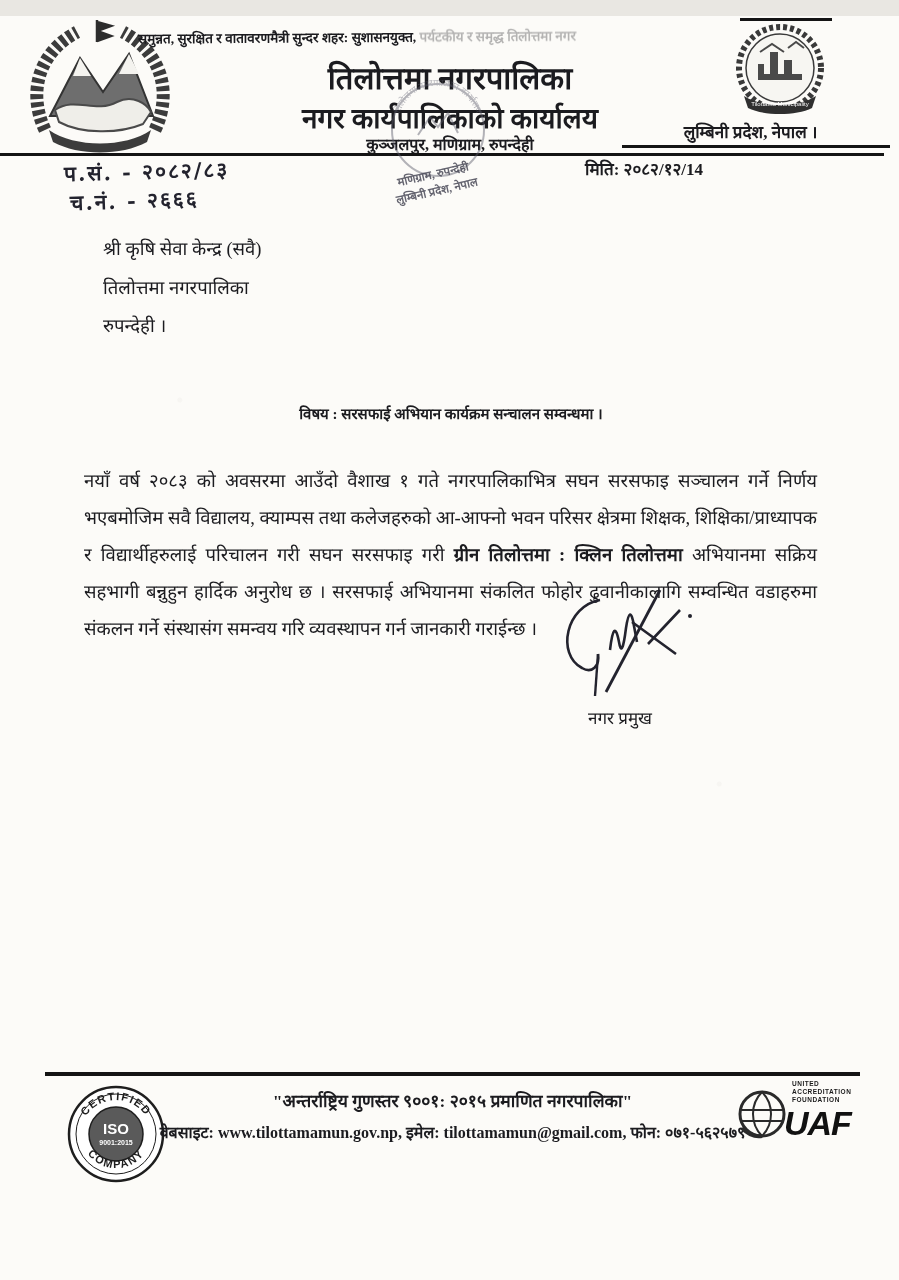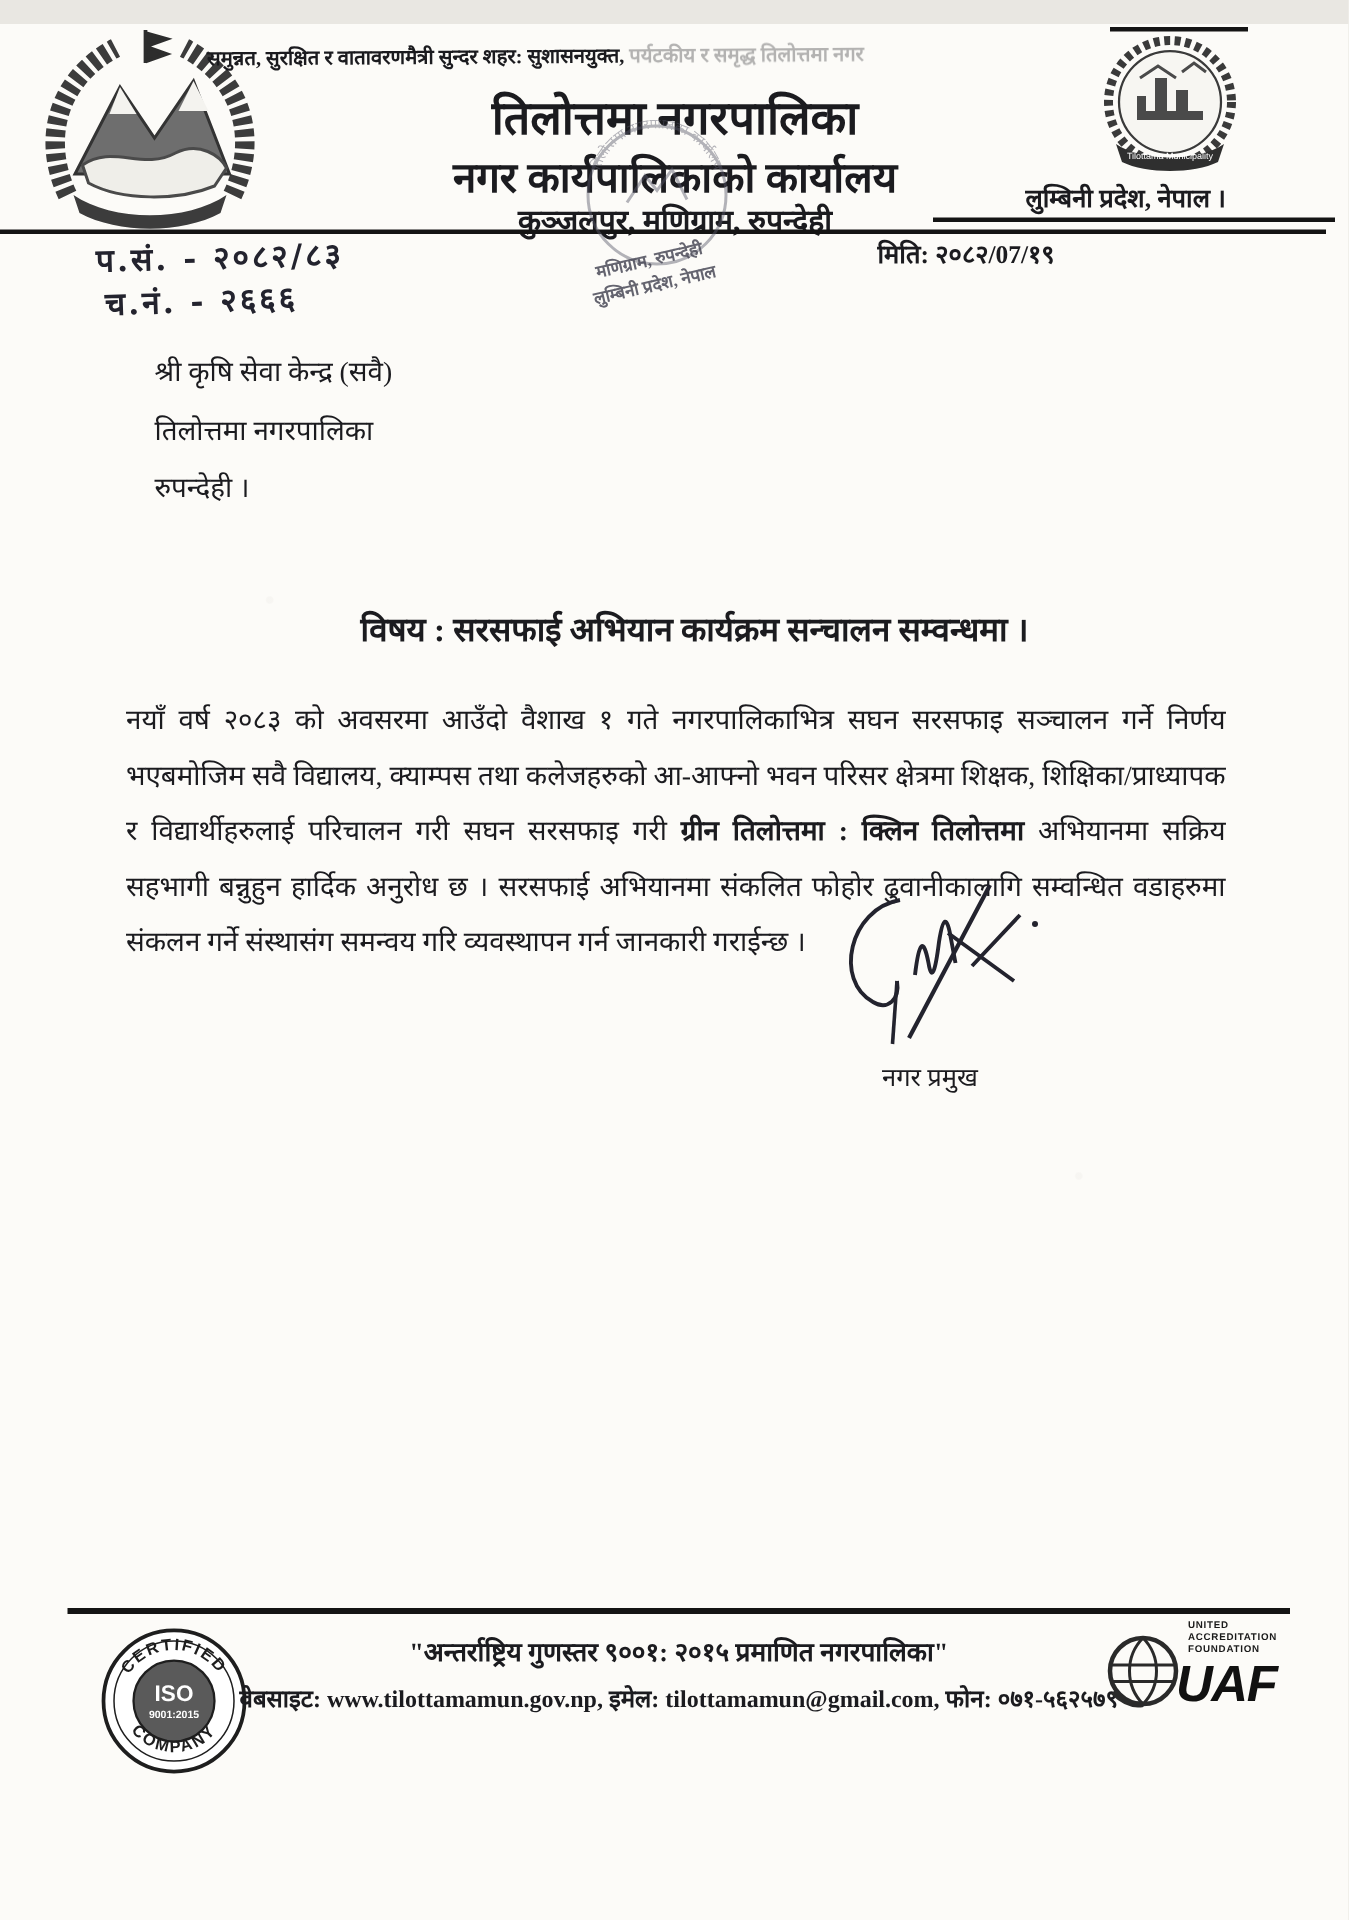--- a/index.html
+++ b/index.html
@@ -42,21 +42,21 @@
     </svg>
   </div>
 
   <div class="abs bold nowrap" style="left:138px;top:12px;font-size:13.5px;transform:rotate(-.4deg);">
     <span>समुन्नत, सुरक्षित र वातावरणमैत्री सुन्दर शहर: सुशासनयुक्त,</span>
     <span class="faded">पर्यटकीय र समृद्ध तिलोत्तमा नगर</span>
   </div>
 
   <div class="abs bold center" style="left:170px;top:40px;width:560px;font-size:31px;">तिलोत्तमा नगरपालिका</div>
   <div class="abs bold center" style="left:170px;top:82px;width:560px;font-size:28px;">नगर कार्यपालिकाको कार्यालय</div>
-  <div class="abs bold center" style="left:170px;top:117px;width:560px;font-size:20px;">कुञ्जलपुर, मणिग्राम, रुपन्देही</div>
+  <div class="abs bold center" style="left:170px;top:117px;width:560px;font-size:16px;">कुञ्जलपुर, मणिग्राम, रुपन्देही</div>
 
   <div class="abs seal-wrap" style="left:700px;top:6px;width:160px;height:96px;">
     <svg viewBox="0 0 160 96">
       <circle cx="80" cy="46" r="41" fill="none" stroke="#3a3a3a" stroke-width="6" stroke-dasharray="4 3"></circle>
       <circle cx="80" cy="46" r="34" fill="#f7f6f2" stroke="#3a3a3a" stroke-width="1.5"></circle>
       <path d="M58,58 h44 v-6 h-10 v-14 h-8 v14 h-6 v-22 h-8 v22 h-6 v-10 h-6 Z" fill="#4a4a4a"></path>
       <path d="M60,30 l12,-8 12,8 M88,26 l8,-6 8,6" stroke="#4a4a4a" stroke-width="2" fill="none"></path>
       <path d="M44,74 C62,86 98,86 116,74 L112,86 C96,94 64,94 48,86 Z" fill="#2f2f2f"></path>
       <text x="80" y="84" text-anchor="middle" font-size="6" fill="#ffffff" font-family="Liberation Sans, sans-serif">Tilottama Municipality</text>
     </svg>
@@ -77,29 +77,29 @@
     </svg>
   </div>
   <div class="abs stamp-ink center" style="left:360px;top:150px;width:150px;font-size:11.5px;line-height:17px;transform:rotate(-13deg);font-weight:bold;">
     <div>मणिग्राम, रुपन्देही</div>
     <div>लुम्बिनी प्रदेश, नेपाल</div>
   </div>
 
   <div class="abs hand" style="left:64px;top:141px;font-size:21px;transform:rotate(-1.5deg);">प.सं. - २०८२/८३</div>
   <div class="abs hand" style="left:70px;top:170px;font-size:21px;transform:rotate(-2deg);">च.नं. - २६६६</div>
 
-  <div class="abs bold" style="left:585px;top:141px;font-size:17px;">मिति: २०८२/07/१९</div>
+  <div class="abs bold" style="left:585px;top:141px;font-size:17px;">मिति: २०८२/१२/14</div>
 
   <div class="abs" style="left:103px;top:214px;font-size:18.5px;line-height:38.5px;">
     <div>श्री कृषि सेवा केन्द्र (सवै)</div>
     <div>तिलोत्तमा नगरपालिका</div>
     <div>रुपन्देही ।</div>
   </div>
 
-  <div class="abs bold center" style="left:163px;top:387px;width:600px;font-size:22px;">विषय : सरसफाई अभियान कार्यक्रम सन्चालन सम्वन्धमा ।</div>
+  <div class="abs bold center" style="left:151px;top:387px;width:600px;font-size:15px;">विषय : सरसफाई अभियान कार्यक्रम सन्चालन सम्वन्धमा ।</div>
 
   <div class="abs body-text" style="left:84px;top:447px;width:733px;">
     <span>नयाँ वर्ष २०८३ को अवसरमा आउँदो वैशाख १ गते नगरपालिकाभित्र सघन सरसफाइ सञ्चालन गर्ने निर्णय भएबमोजिम सवै विद्यालय, क्याम्पस तथा कलेजहरुको आ-आफ्नो भवन परिसर क्षेत्रमा शिक्षक, शिक्षिका/प्राध्यापक र विद्यार्थीहरुलाई परिचालन गरी सघन सरसफाइ गरी </span><span class="bold">ग्रीन तिलोत्तमा : क्लिन तिलोत्तमा</span><span> अभियानमा सक्रिय सहभागी बन्नुहुन हार्दिक अनुरोध छ । सरसफाई अभियानमा संकलित फोहोर ढुवानीकालागि सम्वन्धित वडाहरुमा संकलन गर्ने संस्थासंग समन्वय गरि व्यवस्थापन गर्न जानकारी गराईन्छ ।</span>
   </div>
 
   <div class="abs" style="left:548px;top:572px;width:165px;height:112px;">
     <svg viewBox="0 0 165 112">
       <path d="M52,12 C18,18 8,66 34,80 C44,86 52,78 50,66" fill="none" stroke="#23232e" stroke-width="2.6"></path>
       <path d="M50,66 L47,108" fill="none" stroke="#23232e" stroke-width="2.4"></path>
       <path d="M62,62 q4,-34 9,-8 q3,18 7,-14 q4,-26 8,-2 l3,16" fill="none" stroke="#23232e" stroke-width="2.6"></path>

